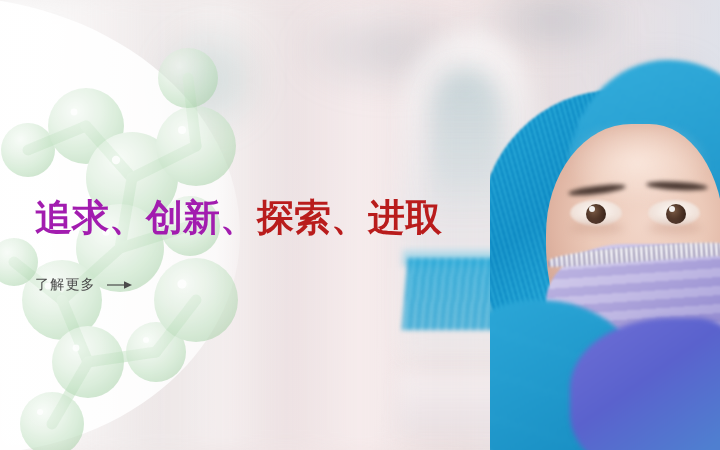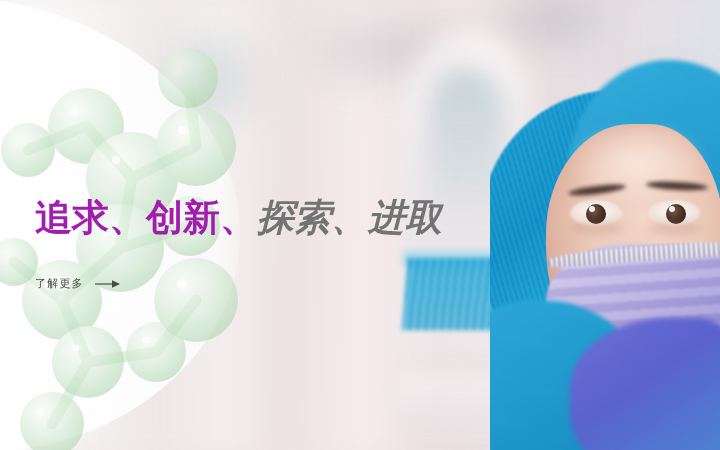--- a/index.html
+++ b/index.html
@@ -224,37 +224,37 @@
 
   
   .content{position:absolute;top:0;left:0;width:100%;height:100%;}
 
   .headline{
     position:absolute;left:35px;top:174px;
     font-size:37px;font-weight:700;line-height:1;
     letter-spacing:0px;white-space:nowrap;
   }
   .hl-red{color:#a21caf;}
-  .hl-gray{color:#737373;font-style:italic;}
+  .hl-gray{color:#b91c1c;}
 
   .subhead{
     position:absolute;left:34px;top:229px;
     font-size:21.5px;font-weight:700;font-style:italic;
     line-height:1;white-space:nowrap;letter-spacing:-.1px;
   }
   .sub-red{color:#c0232c;}
   .sub-gray{color:#4a4a4a;}
 
   .cta{
     position:absolute;left:35px;top:276px;
     display:flex;align-items:center;gap:11px;
     cursor:pointer;
   }
   .cta-label{
-    font-size:11px;color:#4a4a4a;letter-spacing:1.2px;
+    font-size:14px;color:#4a4a4a;letter-spacing:1.2px;
     font-family:"DejaVu Sans","Liberation Sans",sans-serif;
   }
   .cta-arrow{display:block;}
 </style>
 </head>
 <body>
 
 <div id="banner">
 
   <div class="bg-layer bg-base"></div>

